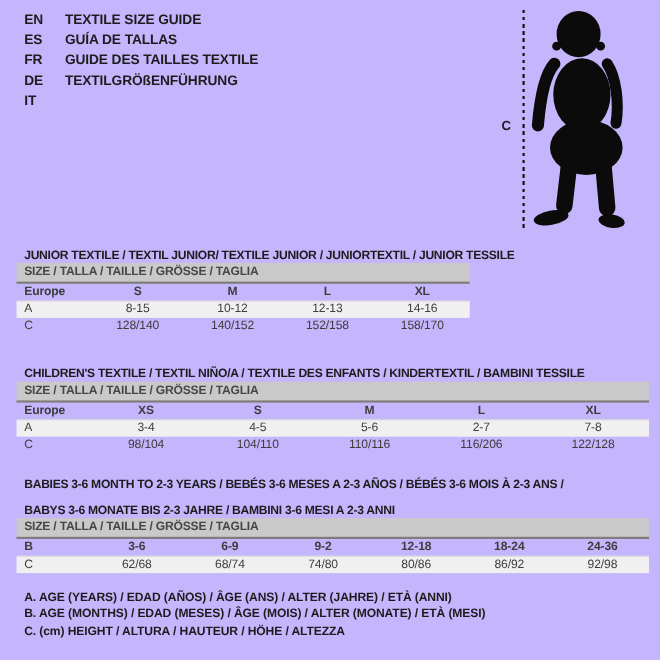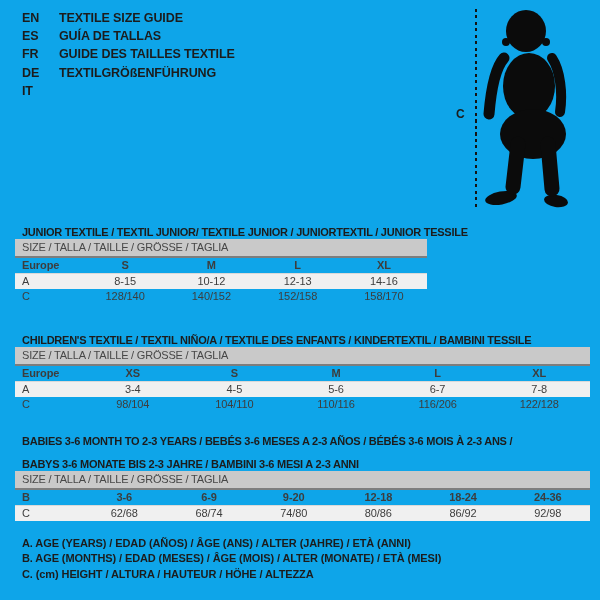--- a/index.html
+++ b/index.html
@@ -1,17 +1,17 @@
 <!DOCTYPE html>
 <html><head>
 <meta charset="utf-8">
 <style>
   html,body{margin:0;padding:0;background:#ffffff;}
   .page{
-    position:relative;width:600px;height:600px;background:#0ea5e9;overflow:hidden;
+    position:relative;width:600px;height:600px;background:#c4b5fd;overflow:hidden;
     font-family:"Liberation Sans","DejaVu Sans",sans-serif;
     color:var(--text,#1c1c1c);
     letter-spacing:-0.1px;
   }
   
   .lang-list{position:absolute;left:22px;top:9px;}
   .lang-row{display:flex;line-height:18.2px;font-size:12.5px;font-weight:700;}
   .lang-code{flex:0 0 37px;}
   
   .fig-label{position:absolute;left:456px;top:107px;font-size:12px;font-weight:700;}
@@ -23,21 +23,21 @@
   
   .tbl-block{position:absolute;left:15px;}
   #tb0{top:216px;width:412px;}
   #tb1{top:324px;width:575px;}
   #tb2{top:425px;width:575px;}
   .tbl-title{margin-left:7px;font-size:11px;font-weight:700;line-height:13px;letter-spacing:-0.25px;white-space:nowrap;margin-top:10px;}
   .tbl-title:last-of-type{margin-bottom:11px;}
   .size-bar{
     height:17px;line-height:17px;background:var(--bar-bg,#c9c9c9);
     border-bottom:2px solid var(--bar-border,#7d7d7d);
-    font-size:11px;font-weight:400;color:#474747;padding-left:7px;letter-spacing:-0.2px;
+    font-size:11px;font-weight:700;color:#474747;padding-left:7px;letter-spacing:-0.2px;
   }
   .trow{display:flex;height:15px;line-height:15px;font-size:11px;color:var(--table-text,#3d3d3d);}
   .trow.shaded{background:var(--shaded,#f0f0f0);}
   .trow.u{border-bottom:1px solid #d9d9d9;font-weight:bold;}
   .trow .lbl{flex:0 0 60px;padding-left:7px;}
   .trow .cell{flex:1 1 0;text-align:center;}
   
   .notes{position:absolute;left:22px;top:536px;font-size:11px;font-weight:700;line-height:15.3px;white-space:nowrap;}
 </style>
 </head>
@@ -121,41 +121,41 @@
         <span class="cell">S</span>
         <span class="cell">M</span>
         <span class="cell">L</span>
         <span class="cell">XL</span>
       </div>
       <div class="trow shaded">
         <span class="lbl">A</span>
         <span class="cell">3-4</span>
         <span class="cell">4-5</span>
         <span class="cell">5-6</span>
-        <span class="cell">6-7</span>
+        <span class="cell">2-7</span>
         <span class="cell">7-8</span>
       </div>
       <div class="trow">
         <span class="lbl">C</span>
         <span class="cell">98/104</span>
         <span class="cell">104/110</span>
         <span class="cell">110/116</span>
         <span class="cell">116/206</span>
         <span class="cell">122/128</span>
       </div>
     </div>
   <div class="tbl-block" id="tb2">
       <div class="tbl-title">BABIES 3-6 MONTH TO 2-3 YEARS / BEBÉS 3-6 MESES A 2-3 AÑOS / BÉBÉS 3-6 MOIS À 2-3 ANS /</div>
       <div class="tbl-title">BABYS 3-6 MONATE BIS 2-3 JAHRE / BAMBINI 3-6 MESI A 2-3 ANNI</div>
       <div class="size-bar">SIZE / TALLA / TAILLE / GRÖSSE / TAGLIA</div>
       <div class="trow u">
         <span class="lbl">B</span>
         <span class="cell">3-6</span>
         <span class="cell">6-9</span>
-        <span class="cell">9-20</span>
+        <span class="cell">9-2</span>
         <span class="cell">12-18</span>
         <span class="cell">18-24</span>
         <span class="cell">24-36</span>
       </div>
       <div class="trow shaded">
         <span class="lbl">C</span>
         <span class="cell">62/68</span>
         <span class="cell">68/74</span>
         <span class="cell">74/80</span>
         <span class="cell">80/86</span>

